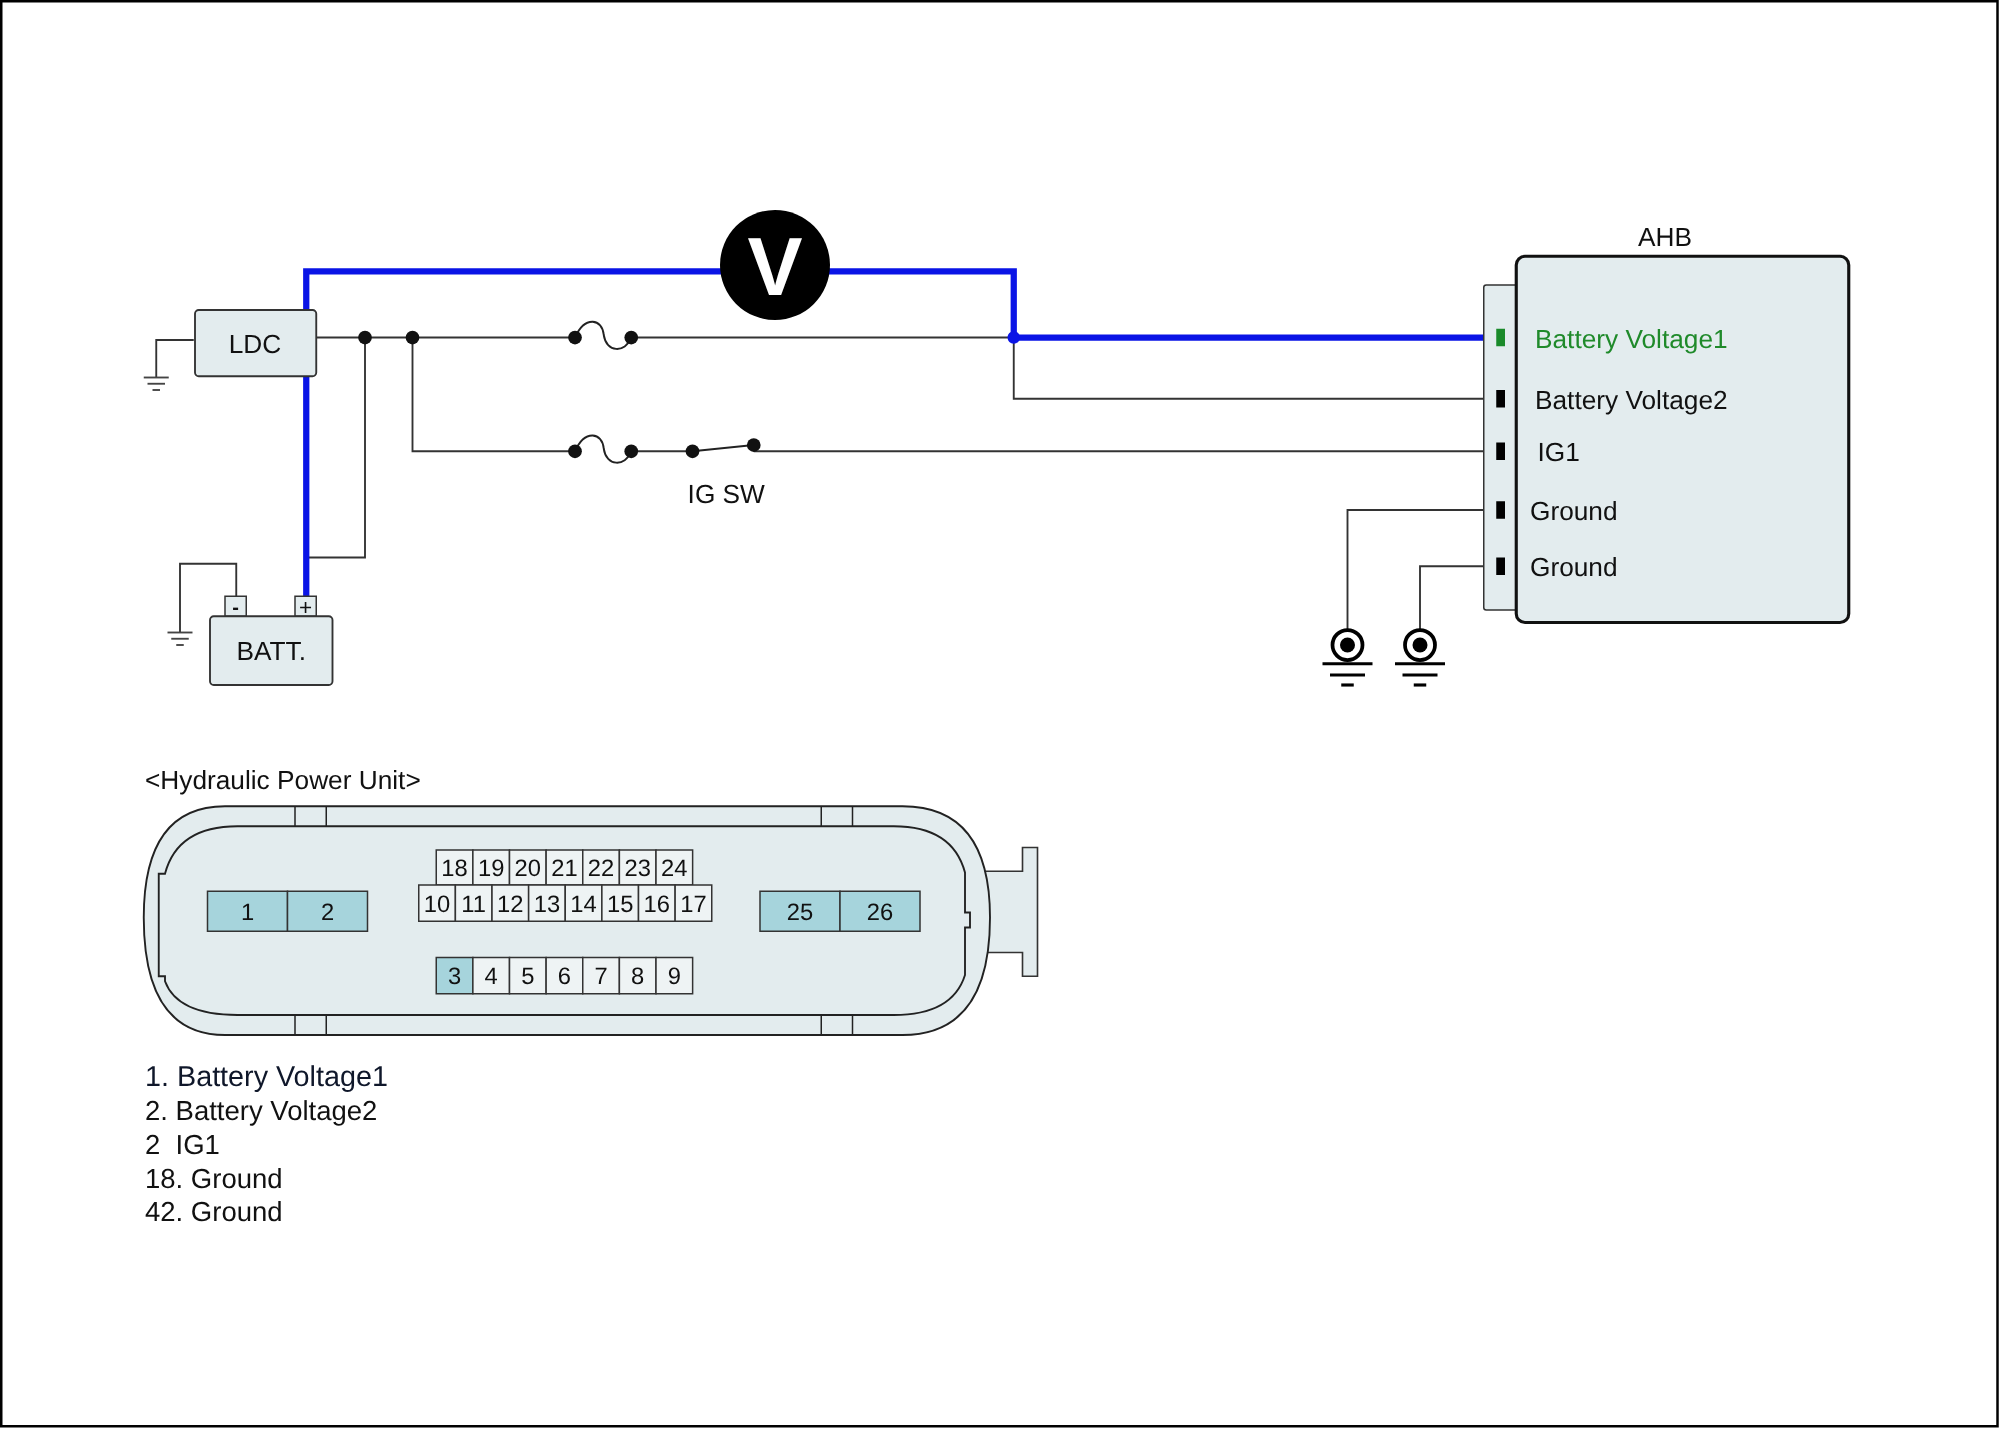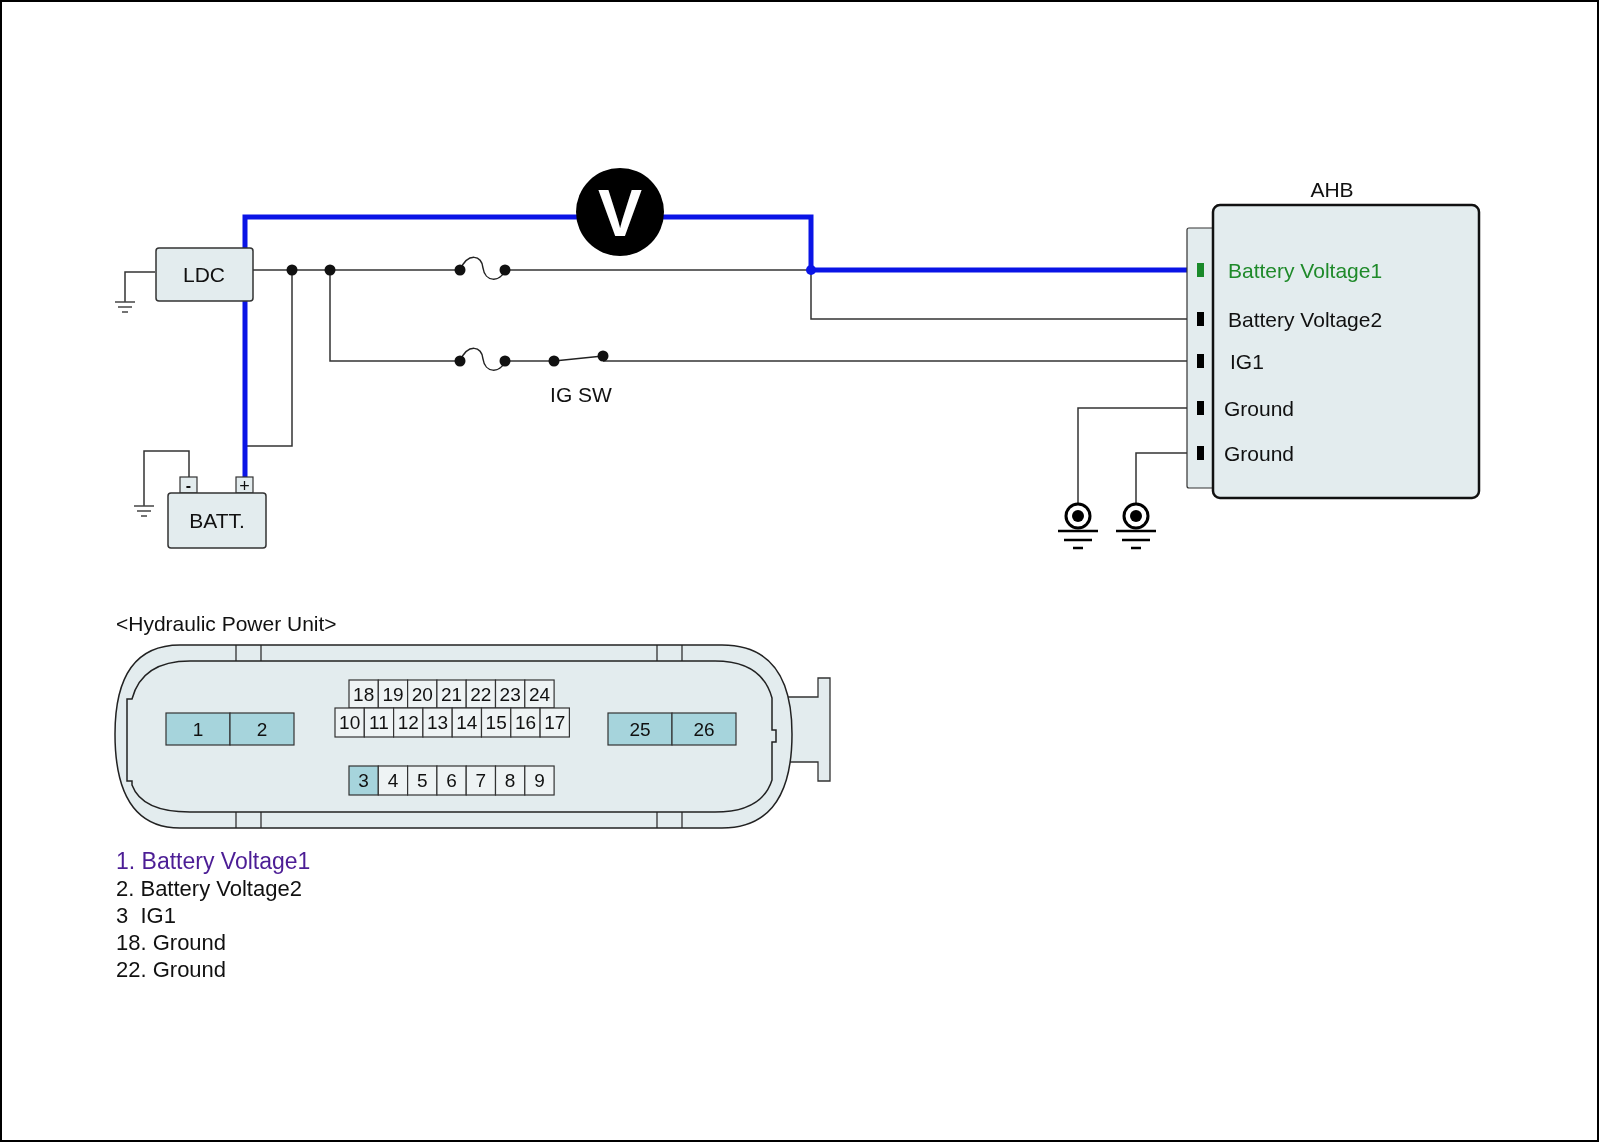--- a/index.html
+++ b/index.html
@@ -200,18 +200,18 @@
         <text x="480.84999999999997" y="787.34" text-anchor="middle" font-size="19" fill="#111">7</text>
         <rect x="495.5" y="766" width="29.3" height="29" fill="#eef3f4" stroke="#333" stroke-width="1.2"></rect>
         <text x="510.15" y="787.34" text-anchor="middle" font-size="19" fill="#111">8</text>
         <rect x="524.8" y="766" width="29.3" height="29" fill="#eef3f4" stroke="#333" stroke-width="1.2"></rect>
         <text x="539.4499999999999" y="787.34" text-anchor="middle" font-size="19" fill="#111">9</text>
       </g>
   </g>
 </svg>
 
 <div class="legend" id="legend">
-    <div style="color: #4c1d95; font-size: 23px;">1. Battery Voltage1</div>
+    <div style="color: #0f172a; font-size: 23px;">1. Battery Voltage1</div>
     <div>2. Battery Voltage2</div>
-    <div>3  IG1</div>
+    <div>2  IG1</div>
     <div>18. Ground</div>
-    <div>22. Ground</div>
+    <div>42. Ground</div>
   </div>
 
 </body></html>

